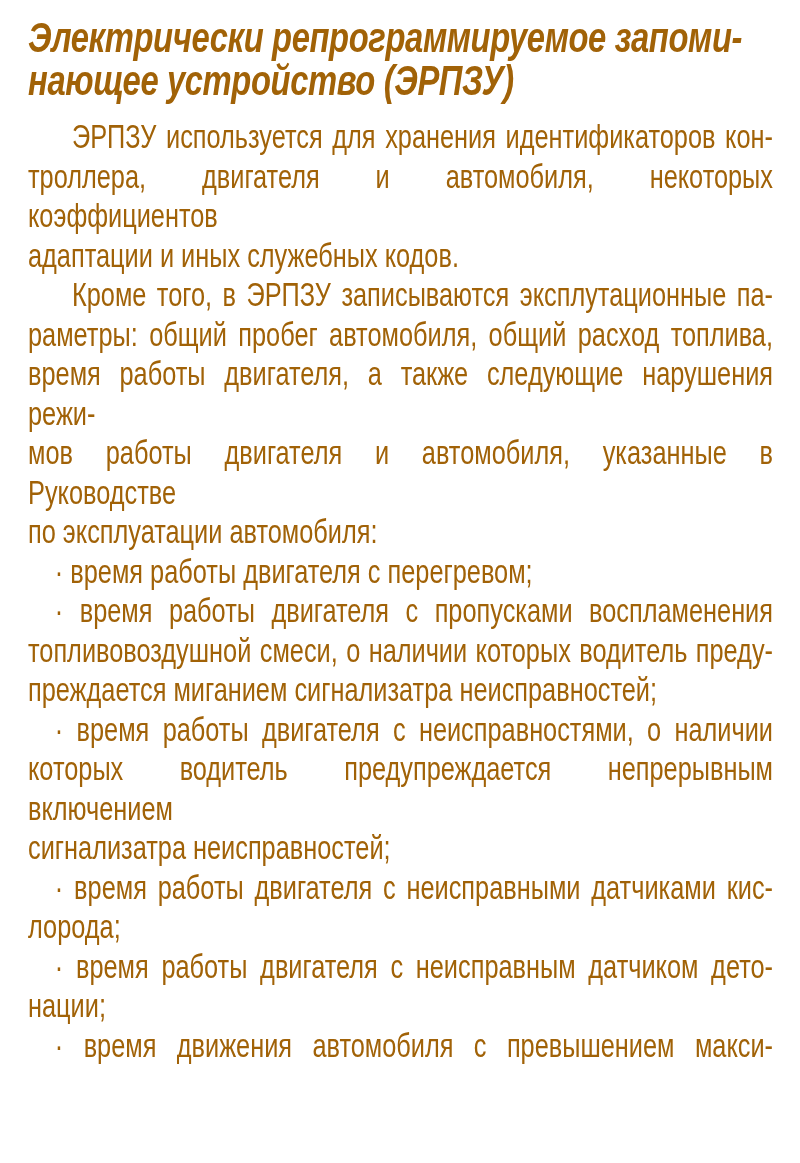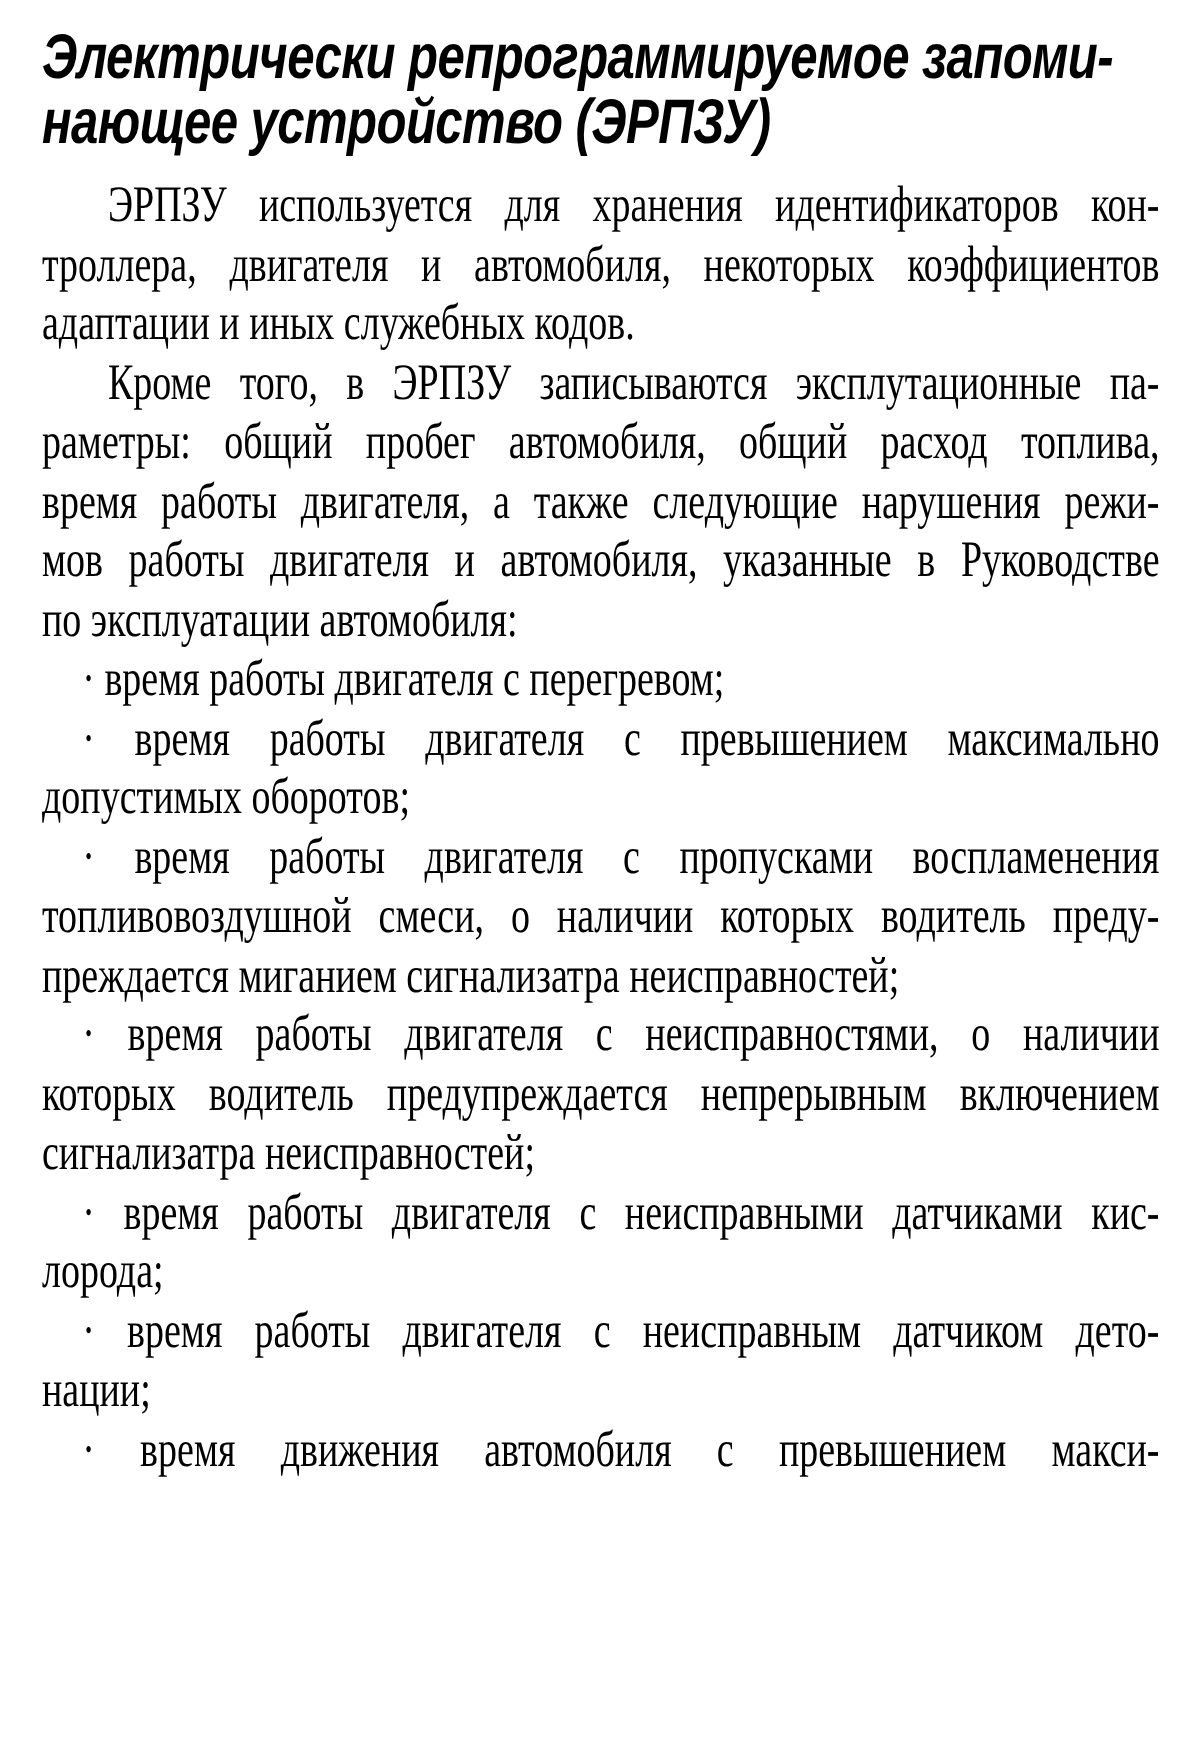--- a/index.html
+++ b/index.html
@@ -3,37 +3,37 @@
 <meta charset="utf-8">
 <style>
   html, body { margin: 0; padding: 0; background: #ffffff; }
   .page {
     position: relative;
     width: 800px;
     height: 1163px;
     box-sizing: border-box;
     padding: 16px 27px 0 28px;
     background: #ffffff;
-    color: #000000;
+    color: #a16207;
     font-family: "Liberation Sans", sans-serif;
     overflow: hidden;
   }
   .heading { margin: 0 0 15px 0; }
   .h-line {
     font-size: 42px;
     line-height: 43px;
     font-weight: bold;
     font-style: italic;
     letter-spacing: -0.5px;
     white-space: nowrap;
     width: 955px;
     transform: scaleX(0.78);
     transform-origin: 0 0;
   }
-  .block { margin: 0; font-family: Liberation Serif, serif; }
+  .block { margin: 0; }
   .line {
     font-size: 34px;
     line-height: 39.5px;
     width: 1000px;
     transform: scaleX(0.745);
     transform-origin: 0 0;
   }
   .jl { text-align: justify; text-align-last: justify; }
   .ind { text-indent: 59px; }
   .b-first { text-indent: 36px; }
@@ -61,24 +61,20 @@
     <div class="line jl">время работы двигателя, а также следующие нарушения режи-</div>
     <div class="line jl">мов работы двигателя и автомобиля, указанные в Руководстве</div>
     <div class="line">по эксплуатации автомобиля:</div>
   </div>
 
   <div class="block">
     <div class="line b-first"><span class="marker">·</span> <span>время работы двигателя с перегревом;</span></div>
   </div>
 
 
-  <div class="block">
-    <div class="line jl b-first"><span class="marker">·</span> <span>время работы двигателя с превышением максимально</span></div>
-    <div class="line">допустимых оборотов;</div>
-  </div>
 
   <div class="block">
     <div class="line jl b-first"><span class="marker">·</span> <span>время работы двигателя с пропусками воспламенения</span></div>
     <div class="line jl">топливовоздушной смеси, о наличии которых водитель преду-</div>
     <div class="line">преждается миганием сигнализатра неисправностей;</div>
   </div>
 
   <div class="block">
     <div class="line jl b-first"><span class="marker">·</span> <span>время работы двигателя с неисправностями, о наличии</span></div>
     <div class="line jl">которых водитель предупреждается непрерывным включением</div>

